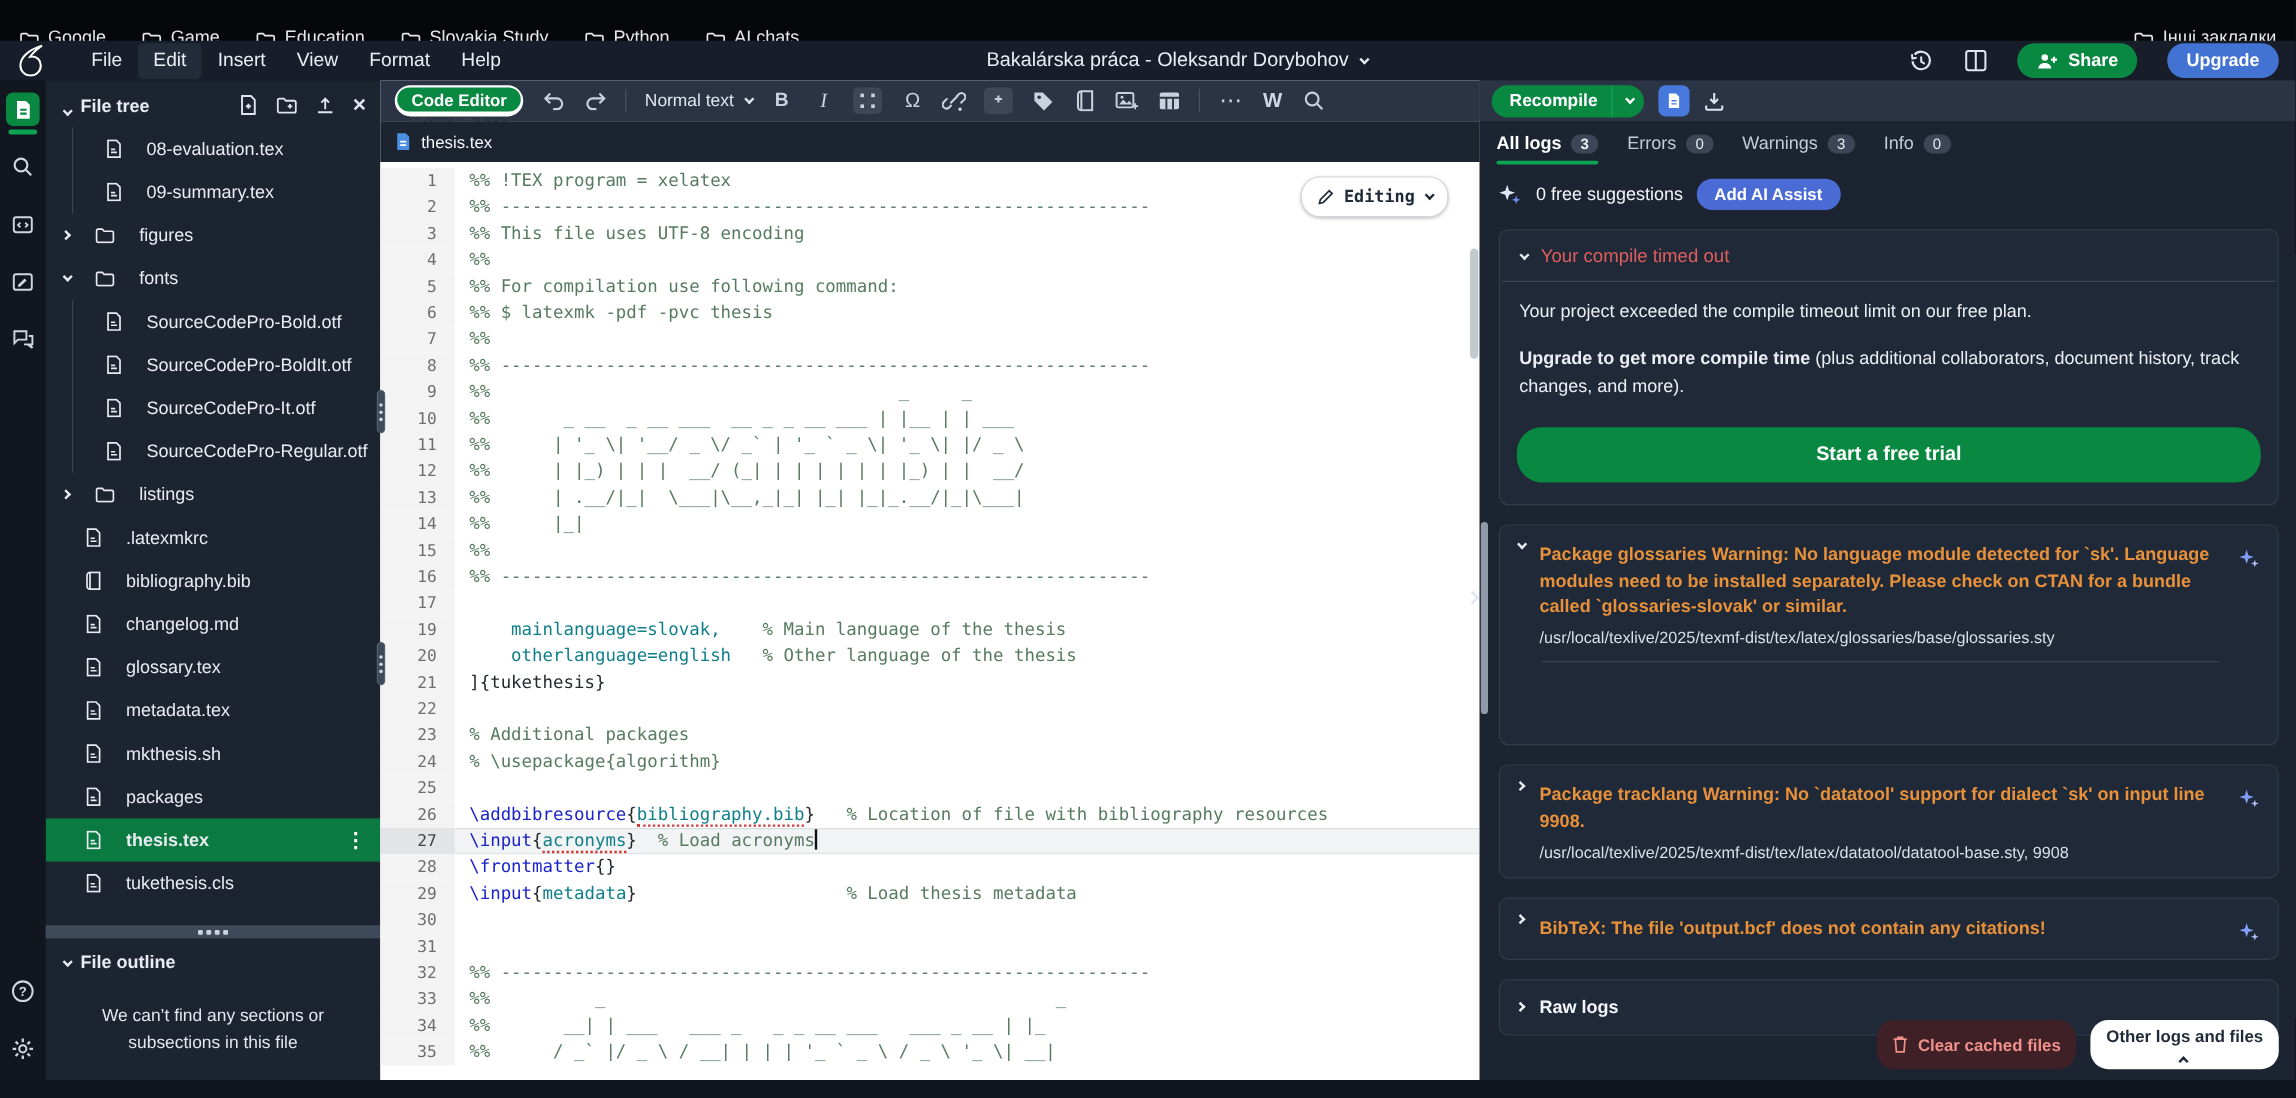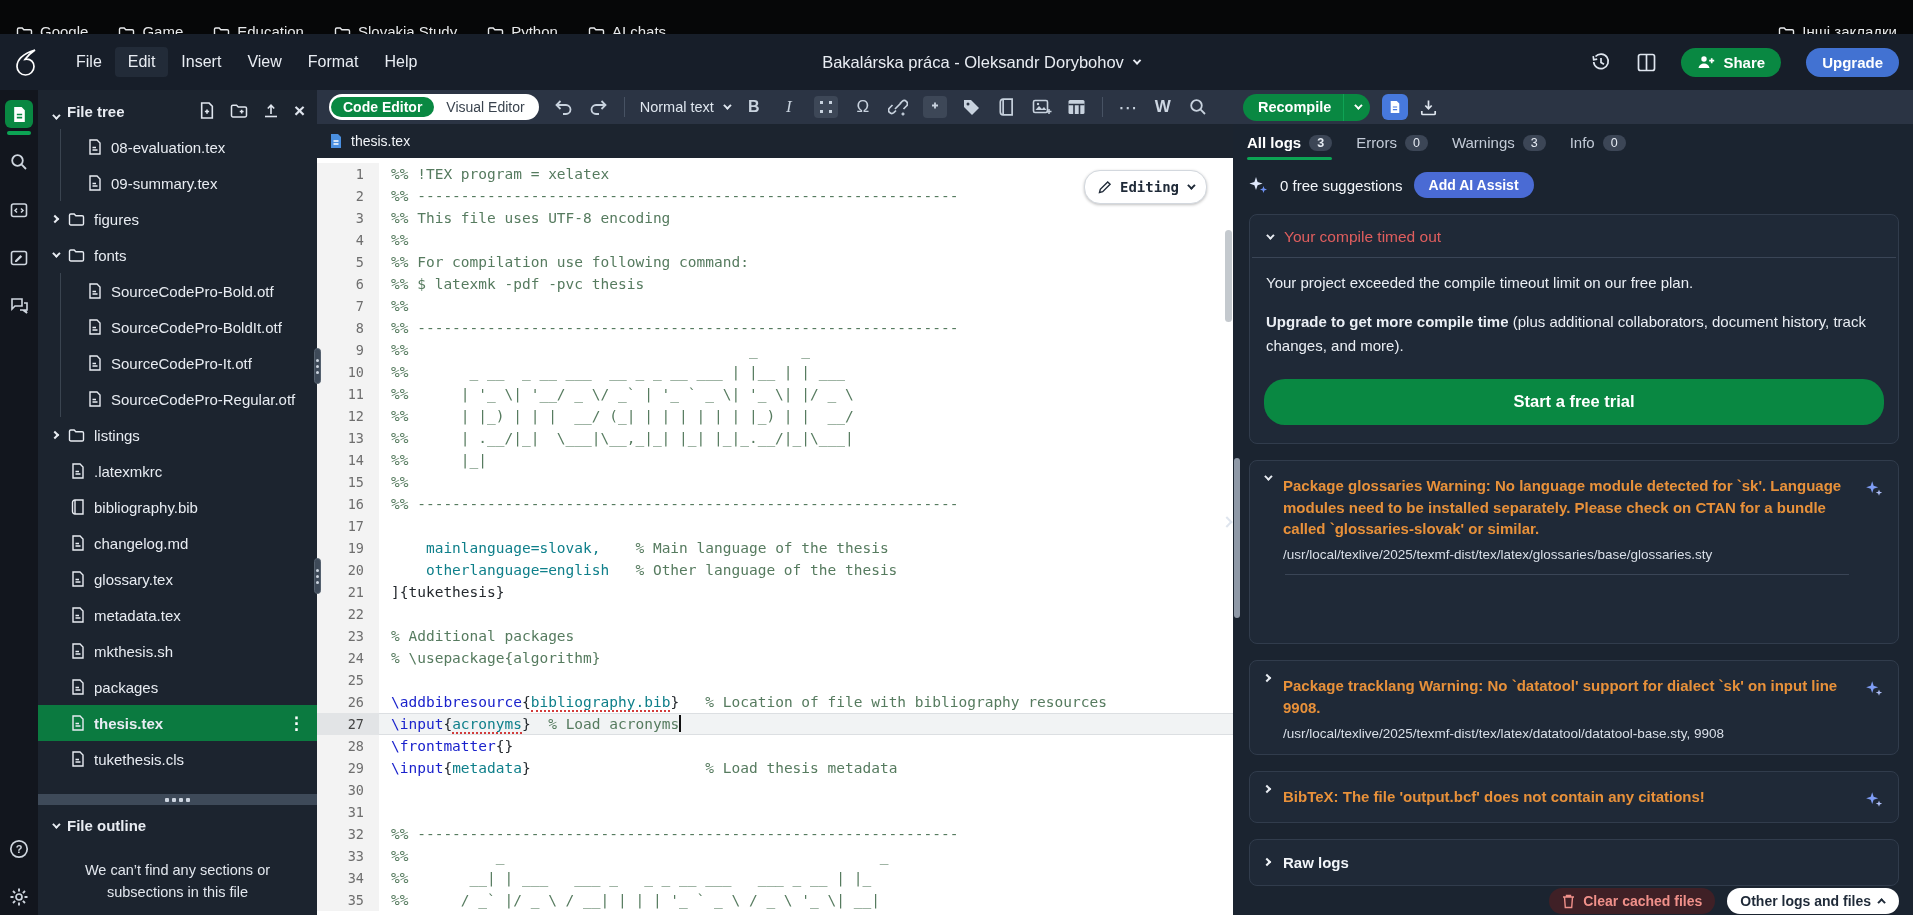--- a/index.html
+++ b/index.html
@@ -11,21 +11,21 @@
   }
   svg { display:block; }
 
   
   .bookmarks { height:34px; background:#060708; display:flex; align-items:center;
     padding:0 16px; gap:30px; color:#e6e8ea; font-size:15px; }
   .bm-item { display:flex; align-items:flex-end; gap:7px; cursor:pointer;margin-top:28px; }
   .bm-right { margin-left:auto; }
 
   
-  .menubar { height:56px; background:#171e29; display:flex; align-items:center;
+  .menubar { height:33px; background:#171e29; display:flex; align-items:center;
     padding:0 14px; color:#e9edf3; font-size:16px; position:relative; }
   .logo { margin-right:26px; }
   .menu-item { padding:6px 13px; border-radius:4px; cursor:pointer; }
   .menu-item.hovered { background:#222b38; }
   .doc-title { position:absolute; left:50%; transform:translateX(-50%); display:flex;
     align-items:center; gap:9px; font-weight:normal; font-size:16.5px; cursor:pointer; white-space:nowrap;padding-left:48px; }
   .mb-right { margin-left:auto; display:flex; align-items:center; gap:25px; }
   .pill-btn { border-radius:17px; padding:6px 16px; font-weight:bold; font-size:15px;
     display:flex; align-items:center; gap:8px; cursor:pointer; color:#fff; }
   .share-btn { background:#098842; }
@@ -45,21 +45,21 @@
   .rail-spacer { flex:1; }
 
   
   .sidebar { width:279px; background:#1c242f; color:#e8ecf2; display:flex;
     flex-direction:column; position:relative; }
   .ft-header { display:flex; align-items:flex-end; gap:9px; padding:11px 12px 9px 14px;
     font-weight:bold; font-size:15px; }
   .ft-actions { margin-left:auto; display:flex; align-items:center; gap:15px; color:#dfe5ee; }
   .ft-actions .act { cursor:pointer; }
   .ft-list { flex:1; overflow:hidden; font-size:15px; position:relative; }
-  .ft-row { height:36px; display:flex; align-items:center; gap:9px; padding-left:14px;
+  .ft-row { height:36px; display:flex; align-items:center; gap:20px; padding-left:14px;
     cursor:pointer; position:relative; white-space:nowrap; }
   .ft-row .chev { margin-right:1px; }
   .ft-row.d1 { padding-left:50px; }
   .ft-row.d1::before { content:""; position:absolute; left:22px; top:0; bottom:0;
     border-left:1px solid #3a4450; }
   .ft-row.d0f { padding-left:33px; }
   .ft-row.selected { background:#0b7a40; font-weight:bold; }
   .ft-row .kebab { margin-left:auto; padding-right:12px; font-size:17px; color:#fff; }
   .ft-icon { flex:0 0 auto; color:#e8ecf2; }
 
@@ -76,21 +76,21 @@
   .grip { position:absolute; width:7px; height:36px; background:#49556557; border:1px solid #55616f;
     background:#3e4a59; border-radius:4px; z-index:5; display:flex; flex-direction:column;
     align-items:center; justify-content:center; gap:3px; cursor:col-resize; }
   .grip i { width:3px; height:3px; border-radius:50%; background:#cdd5e0; display:block; }
   .collapse-chev { position:absolute; z-index:5; color:#dfe5ee; cursor:pointer; }
 
   
   .editor { flex:1; min-width:0; display:flex; flex-direction:column; background:#fff; position:relative; }
   .ed-toolbar { height:34px; background:#2b3444; display:flex; align-items:center;
     gap:15px; padding:0 12px; color:#c8d2de; flex:0 0 auto; }
-  .toggle { background:#fff; border-radius:15px; padding:2px; display:flex; align-items:center; height:26px; }
+  .toggle { background:#fff; border-radius:15px; padding:2px; display:flex; align-items:center; height:26px;flex-direction:column; }
   .toggle .t-code { background:#098842; color:#fff; font-weight:bold; border-radius:13px;
     padding:2px 12px; font-size:14px; cursor:pointer; }
   .toggle .t-visual { color:#3a434e; padding:2px 12px; font-size:14px; cursor:pointer; }
   .tb-icon { cursor:pointer; display:flex; align-items:center; justify-content:center;
     min-width:20px; height:22px; font-size:16px; color:#c8d2de; }
   .tb-div { width:1px; height:20px; background:#475263; }
   .para-select { display:flex; align-items:center; gap:9px; font-size:14.5px; color:#dfe6ef; cursor:pointer; }
   .tb-bold { font-weight:bold; font-size:16px; }
   .tb-italic { font-style:italic; font-family:"Liberation Serif",serif; font-size:17px; }
   .tb-box { background:#3d4757; border-radius:4px; width:24px; height:22px; }
@@ -168,21 +168,21 @@
   .le-spark { padding-top:4px; color:#7f9df5; cursor:pointer; }
   .le-expand { border-top:1px solid #3a4556; margin:12px 2px 0; height:56px; }
 
   .rawlogs { display:flex; align-items:center; gap:13px; padding:14px; font-weight:bold;
     font-size:15px; color:#f2f5f9; cursor:pointer; }
 
   .logs-bottom { position:absolute; right:14px; bottom:9px; display:flex; gap:12px; z-index:6; }
   .clear-cache { background:#3f2026; color:#f0908a; font-weight:bold; font-size:14px;
     border-radius:15px; padding:5px 13px; display:flex; align-items:center; gap:8px; cursor:pointer; }
   .other-logs { background:#fff; color:#1f2a38; font-weight:bold; font-size:14px;
-    border-radius:15px; padding:5px 13px; display:flex; align-items:center; gap:9px; cursor:pointer; }
+    border-radius:15px; padding:5px 13px; display:flex; align-items:center; gap:9px; cursor:pointer;flex-direction:column; }
   .logs-vscroll { position:absolute; left:1px; top:0; bottom:0; width:7px; }
   .logs-vscroll .thumb { position:absolute; left:0; top:368px; width:6px; height:160px;
     background:#8f99a7; border-radius:3px; }
 
   
   .chev { display:inline-block; width:8px; height:8px; border-right:2px solid currentColor;
     border-bottom:2px solid currentColor; flex:0 0 auto; }
   .chev.down { transform:rotate(45deg) translateY(-2px); }
   .chev.right { transform:rotate(-45deg); }
   .chev.up { transform:rotate(-135deg) translateY(-2px); }

